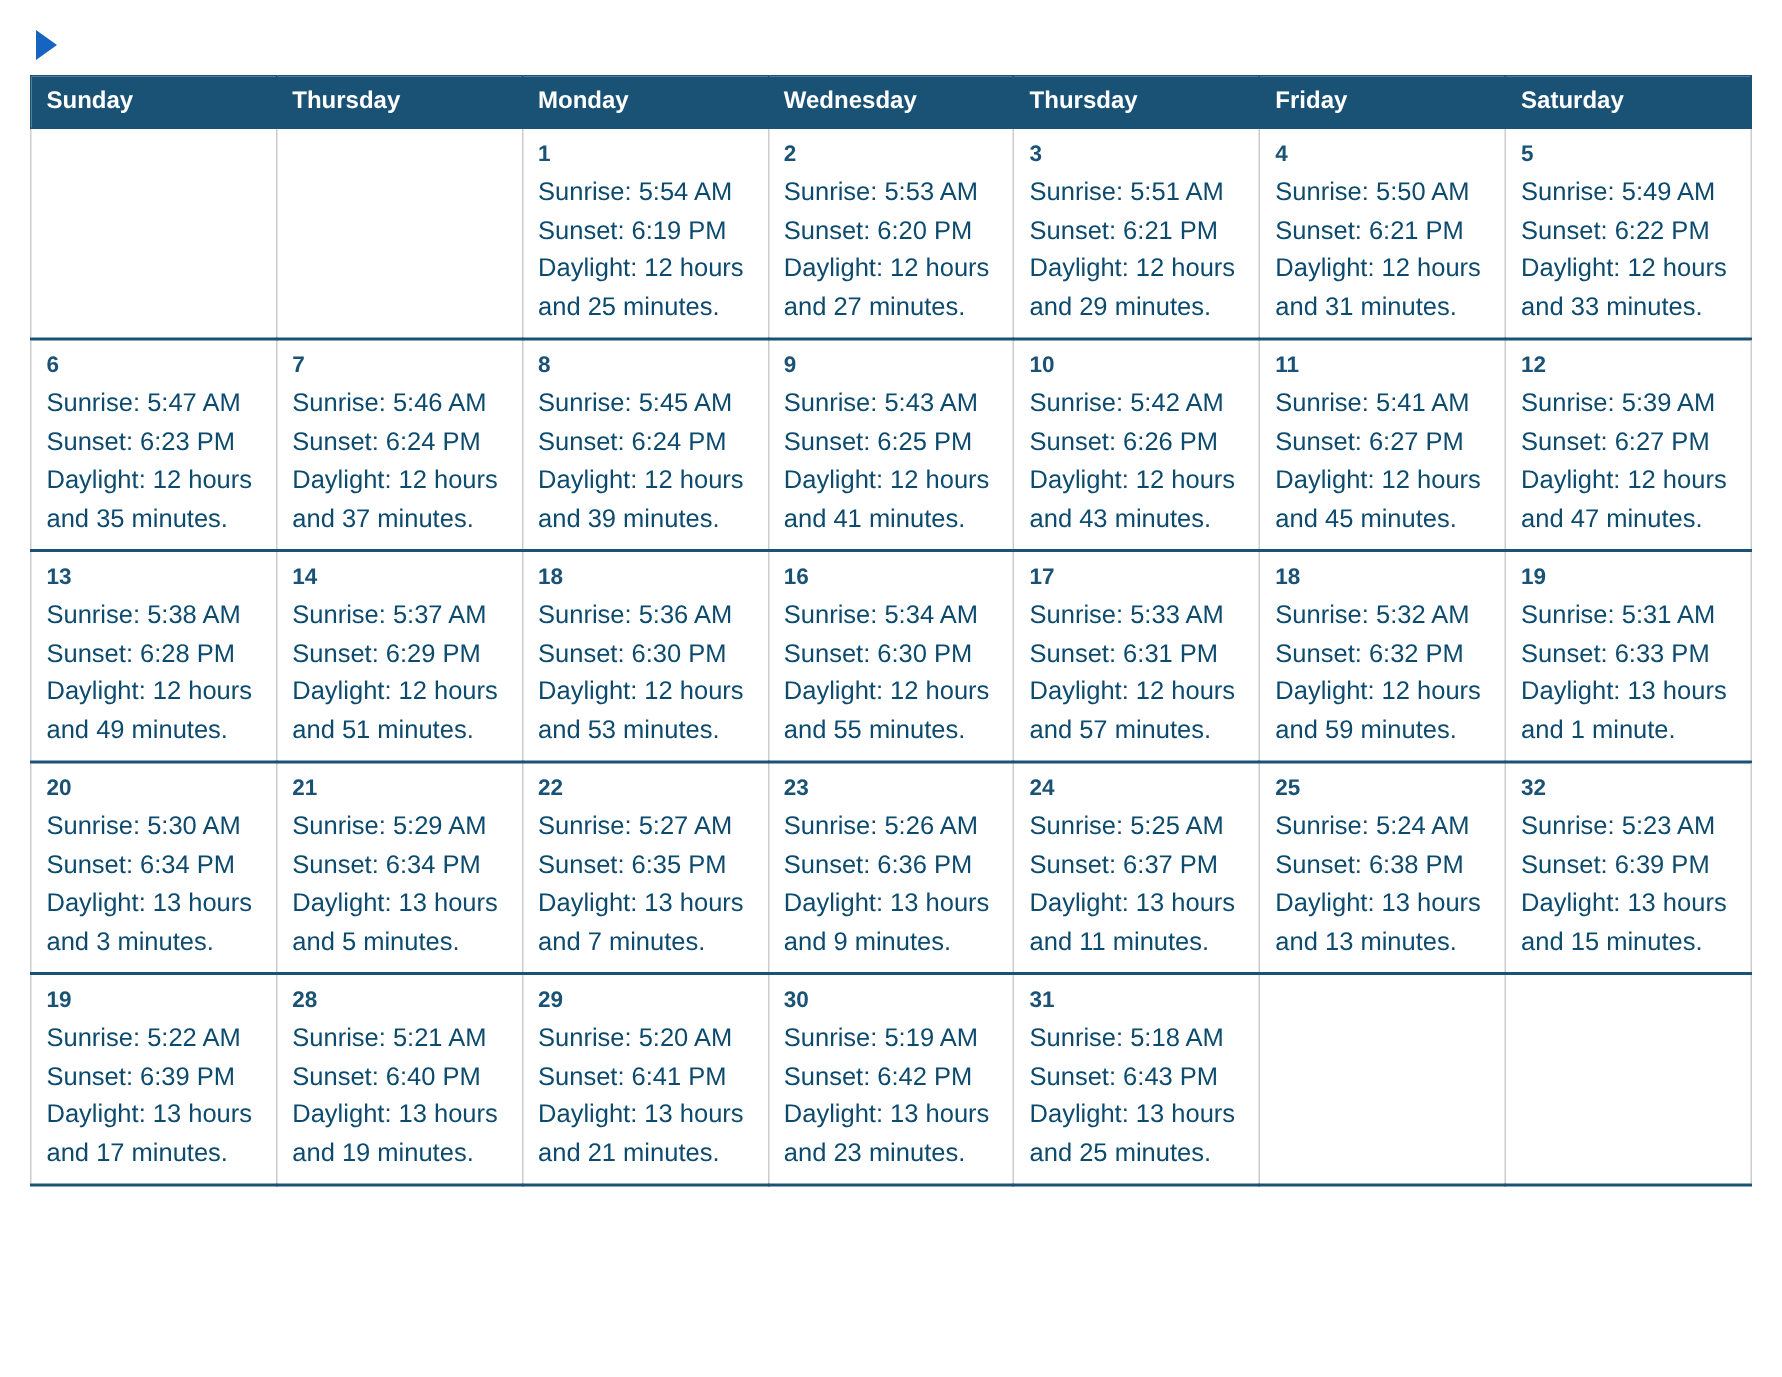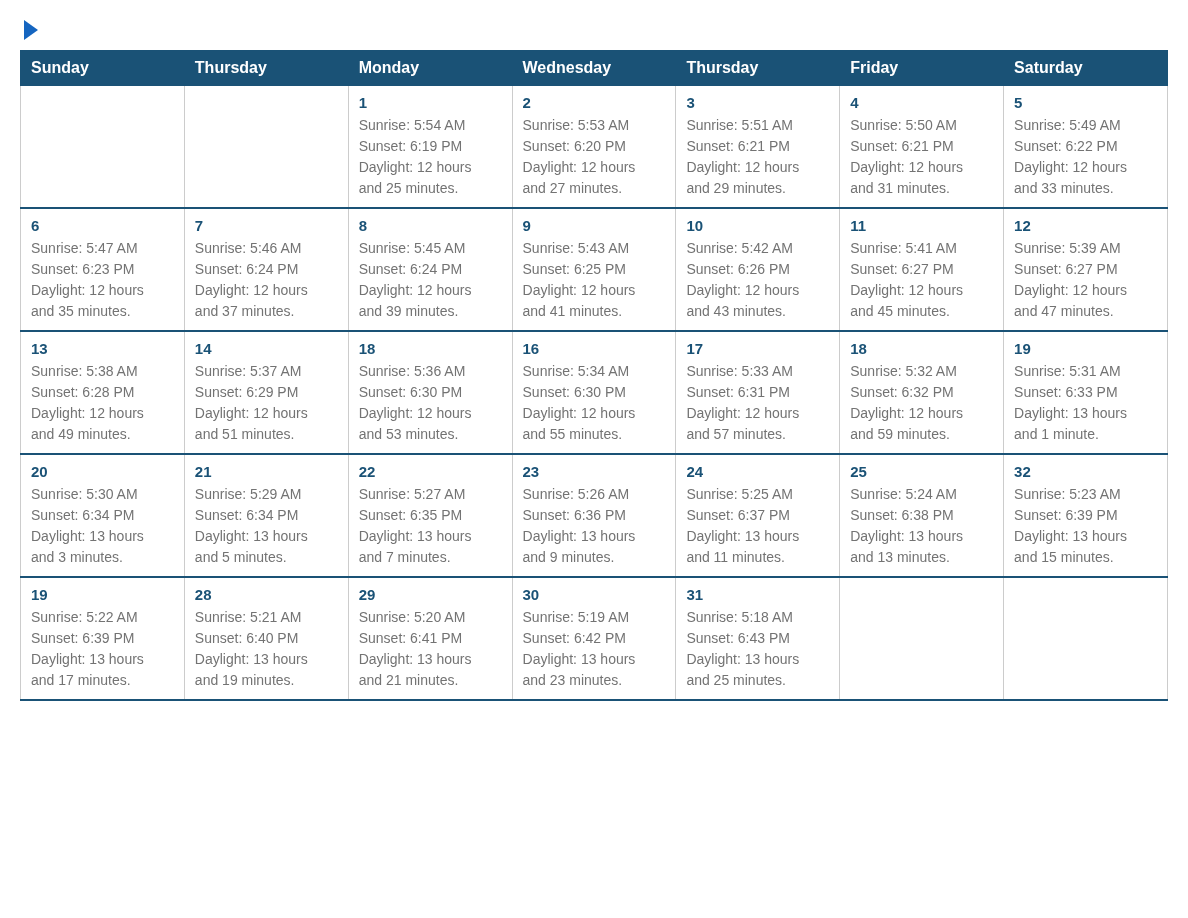--- a/index.html
+++ b/index.html
@@ -84,22 +84,22 @@
       min-height: 100px;
     }
     .day-num {
       font-size: 15px;
       font-weight: bold;
       color: #1a5276;
       display: block;
       margin-bottom: 4px;
     }
     .day-detail {
-      color: #737373;
-      font-size: 14px;
+      color: #0c4a6e;
+      font-size: 17px;
       line-height: 1.5;
     }
     .empty-cell {
       background: #fff;
     }
   </style>
 </head>
 <body>
 
 <div class="header-area">

